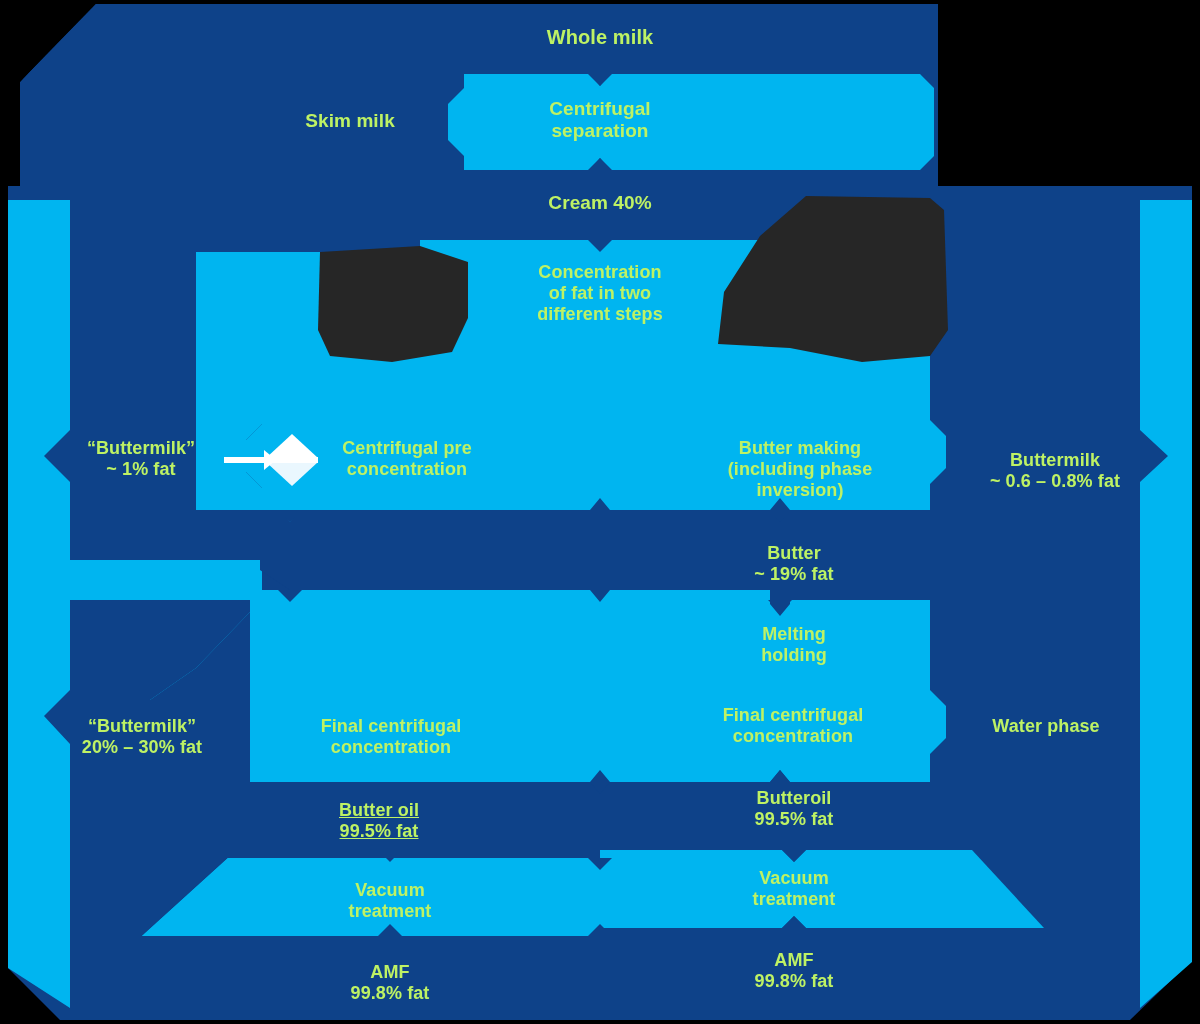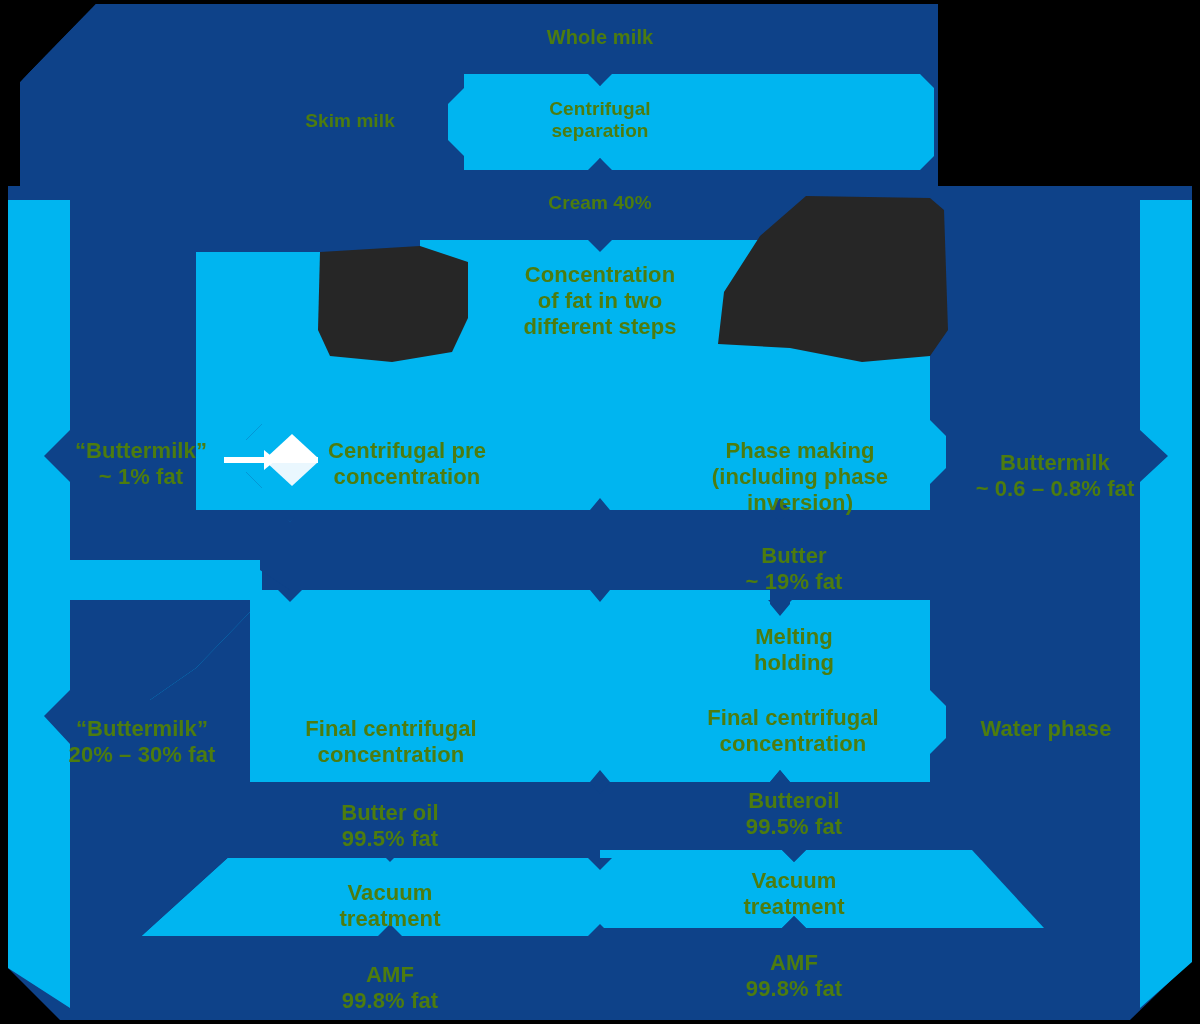--- a/index.html
+++ b/index.html
@@ -10,32 +10,32 @@
     overflow: hidden;
   }
   #stage {
     position: relative;
     width: 1200px; height: 1024px;
   }
   #stage svg { position: absolute; top: 0; left: 0; }
 
   .lbl {
     position: absolute;
-    color: #4d7c0f;
+    color: #bef264;
     font-weight: bold;
     text-align: center;
     line-height: 1.18;
     white-space: pre-line;
     letter-spacing: .1px;
     pointer-events: none;
   }
   .lbl.light { font-weight: bold; }
   .s20 { font-size: 20px; }
   .s19 { font-size: 19px; }
-  .s18 { font-size: 22px; }
+  .s18 { font-size: 18px; }
 </style>
 </head>
 <body>
 
 <div id="stage">
 
   <svg width="1200" height="1024" viewBox="0 0 1200 1024">
 
     <g>
       <path fill="#0E4289" d="M 96,4 L 938,4 L 938,186 L 96,186 Z"></path>
@@ -171,21 +171,21 @@
 
   <div class="lbl s19" style="left:470px; top:192px; width:260px;">Cream 40%</div>
 
   <div class="lbl s18" style="left:480px; top:262px; width:240px;">Concentration
 of fat in two
 different steps</div>
 
   <div class="lbl s18" style="left:312px; top:438px; width:190px;">Centrifugal pre
 concentration</div>
 
-  <div class="lbl s18 light" style="left:690px; top:438px; width:220px;">Phase making
+  <div class="lbl s18 light" style="left:690px; top:438px; width:220px;">Butter making
 (including phase
 inversion)</div>
 
   <div class="lbl s18" style="left:56px; top:438px; width:170px;">“Buttermilk”
 ~ 1% fat</div>
 
   <div class="lbl s18" style="left:960px; top:450px; width:190px;">Buttermilk
 ~ 0.6 – 0.8% fat</div>
 
 
@@ -200,21 +200,21 @@
 concentration</div>
 
   <div class="lbl s18" style="left:700px; top:705px; width:186px;">Final centrifugal
 concentration</div>
 
   <div class="lbl s18" style="left:54px; top:716px; width:176px;">“Buttermilk”
 20% – 30% fat</div>
 
   <div class="lbl s18" style="left:958px; top:716px; width:176px;">Water phase</div>
 
-  <div class="lbl s18" style="left:300px; top:800px; width:180px;">Butter oil
+  <div class="lbl s18" style="left:289px; top:800px; width:180px;text-decoration:underline;">Butter oil
 99.5% fat</div>
 
   <div class="lbl s18" style="left:704px; top:788px; width:180px;text-align:center;">Butteroil
 99.5% fat</div>
 
   <div class="lbl s18" style="left:300px; top:880px; width:180px;">Vacuum
 treatment</div>
 
   <div class="lbl s18" style="left:704px; top:868px; width:180px;">Vacuum
 treatment</div>

